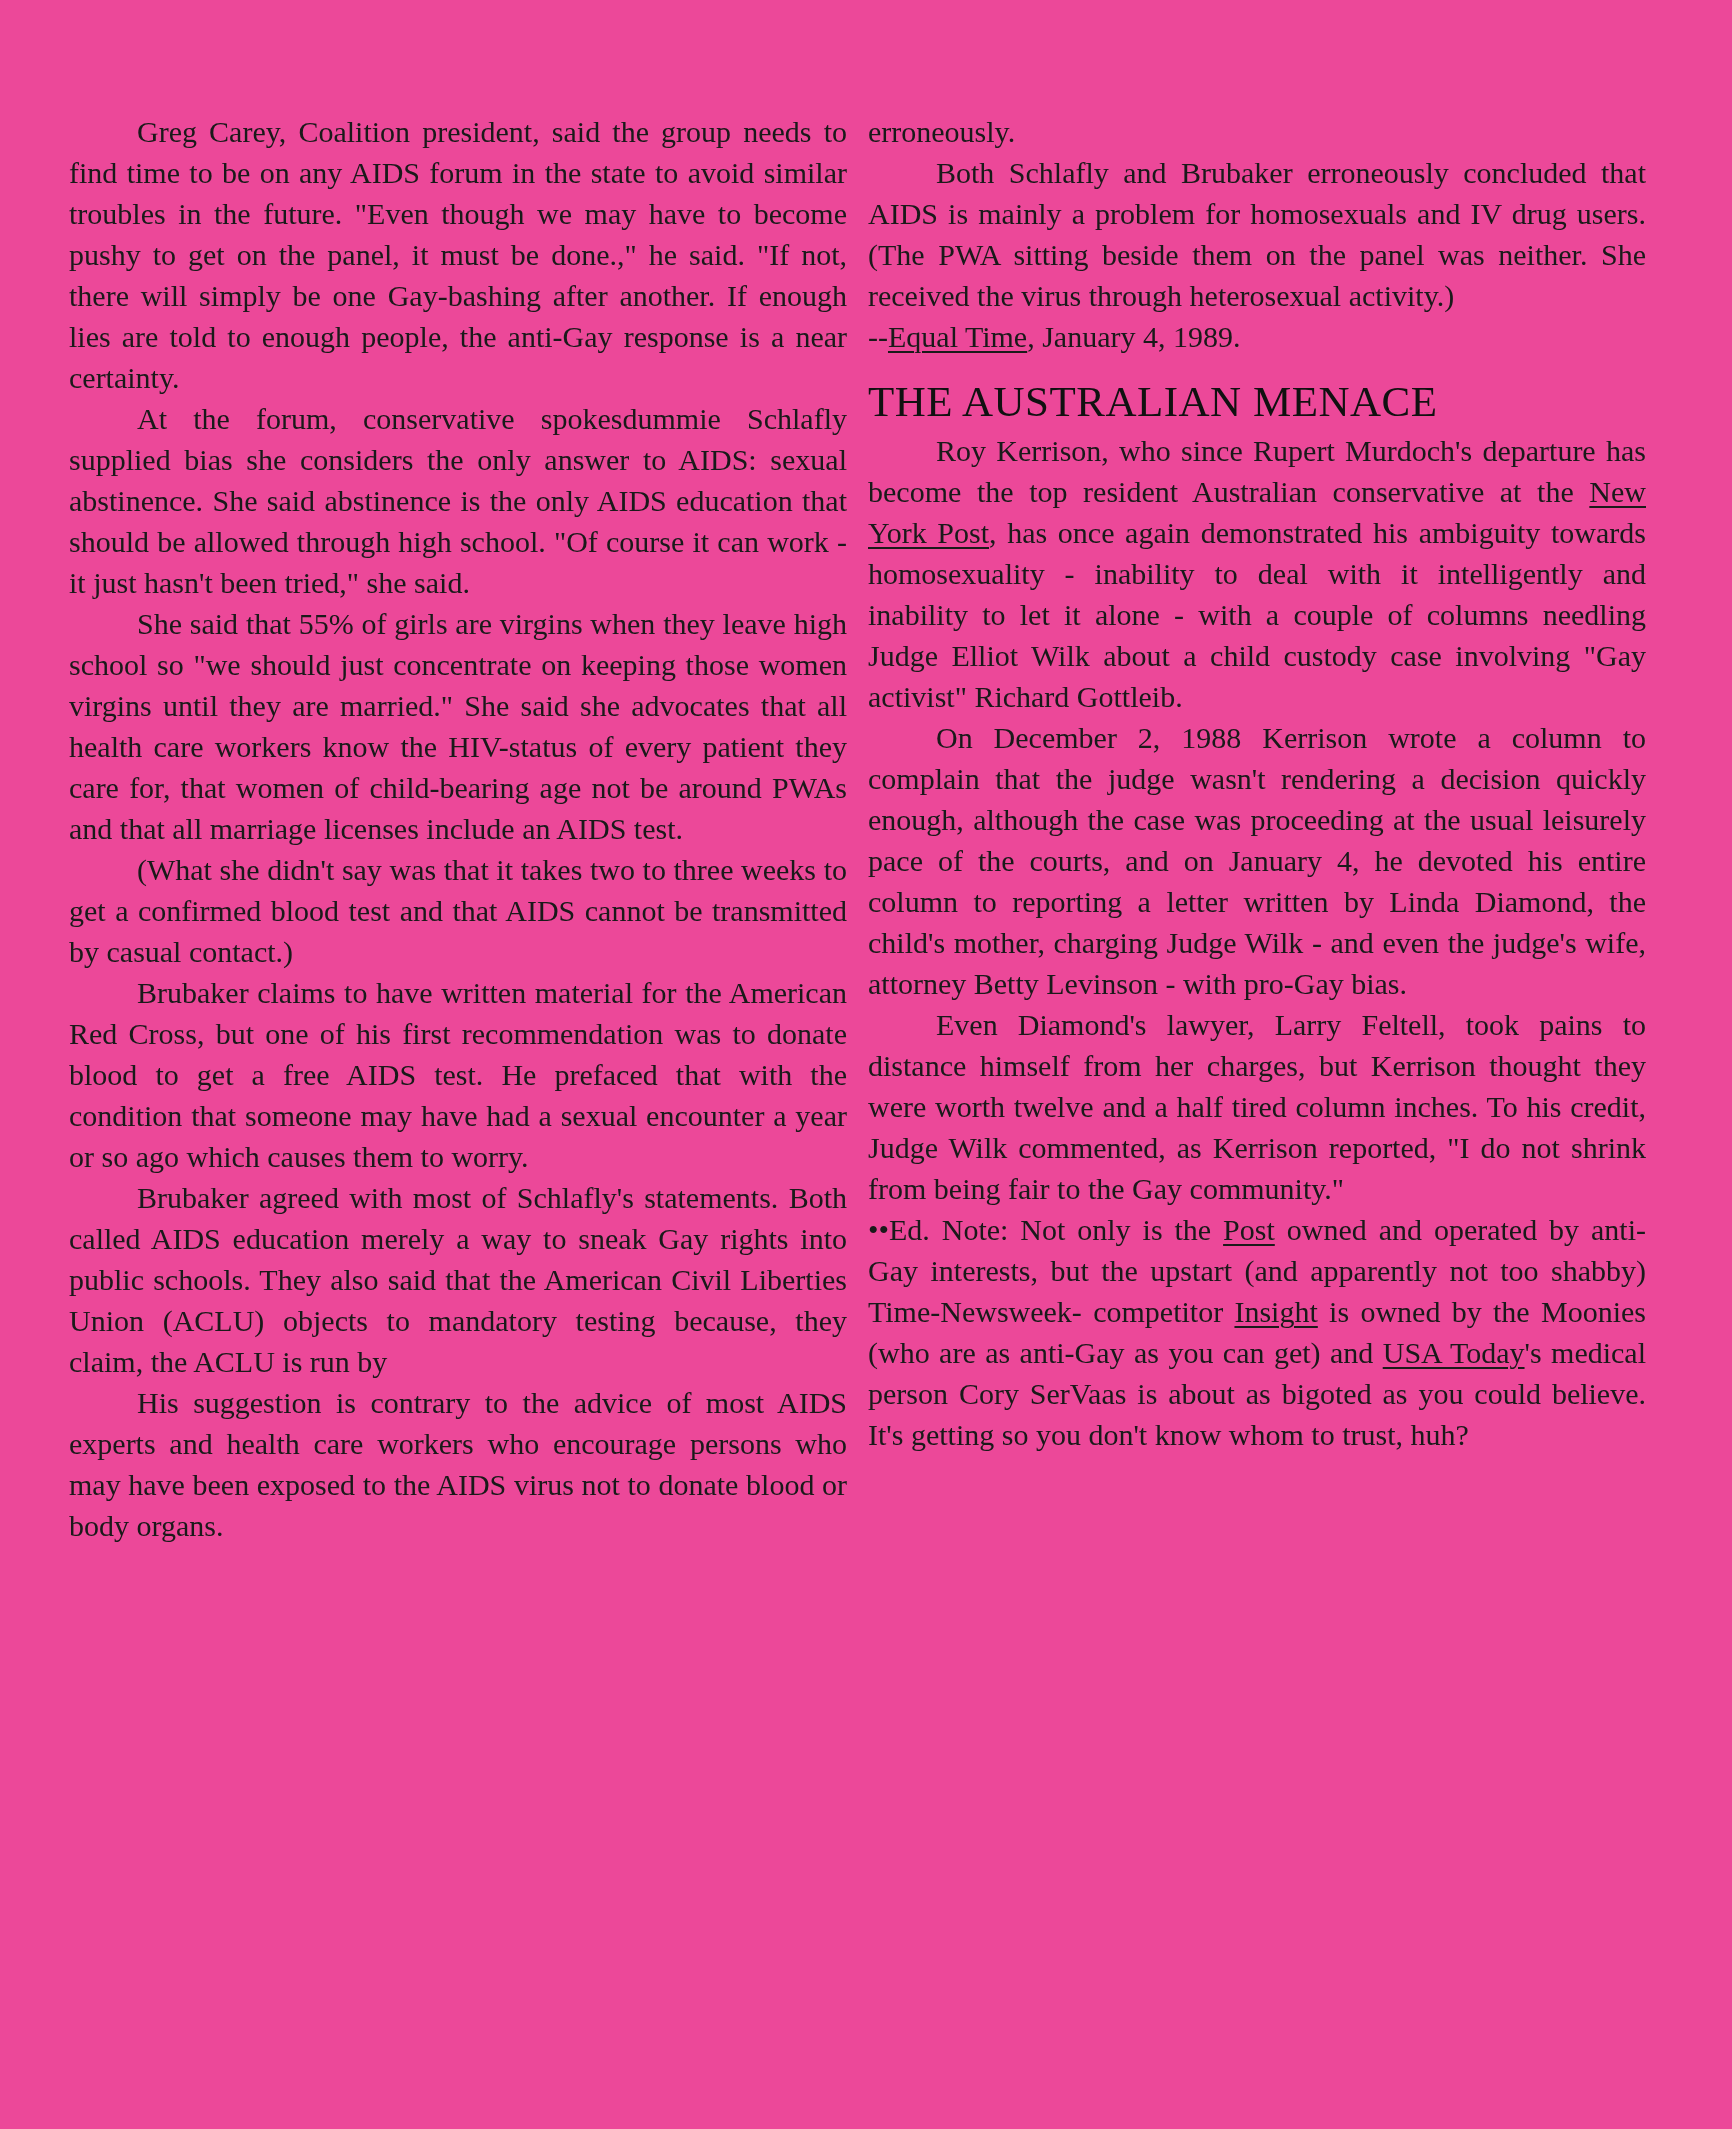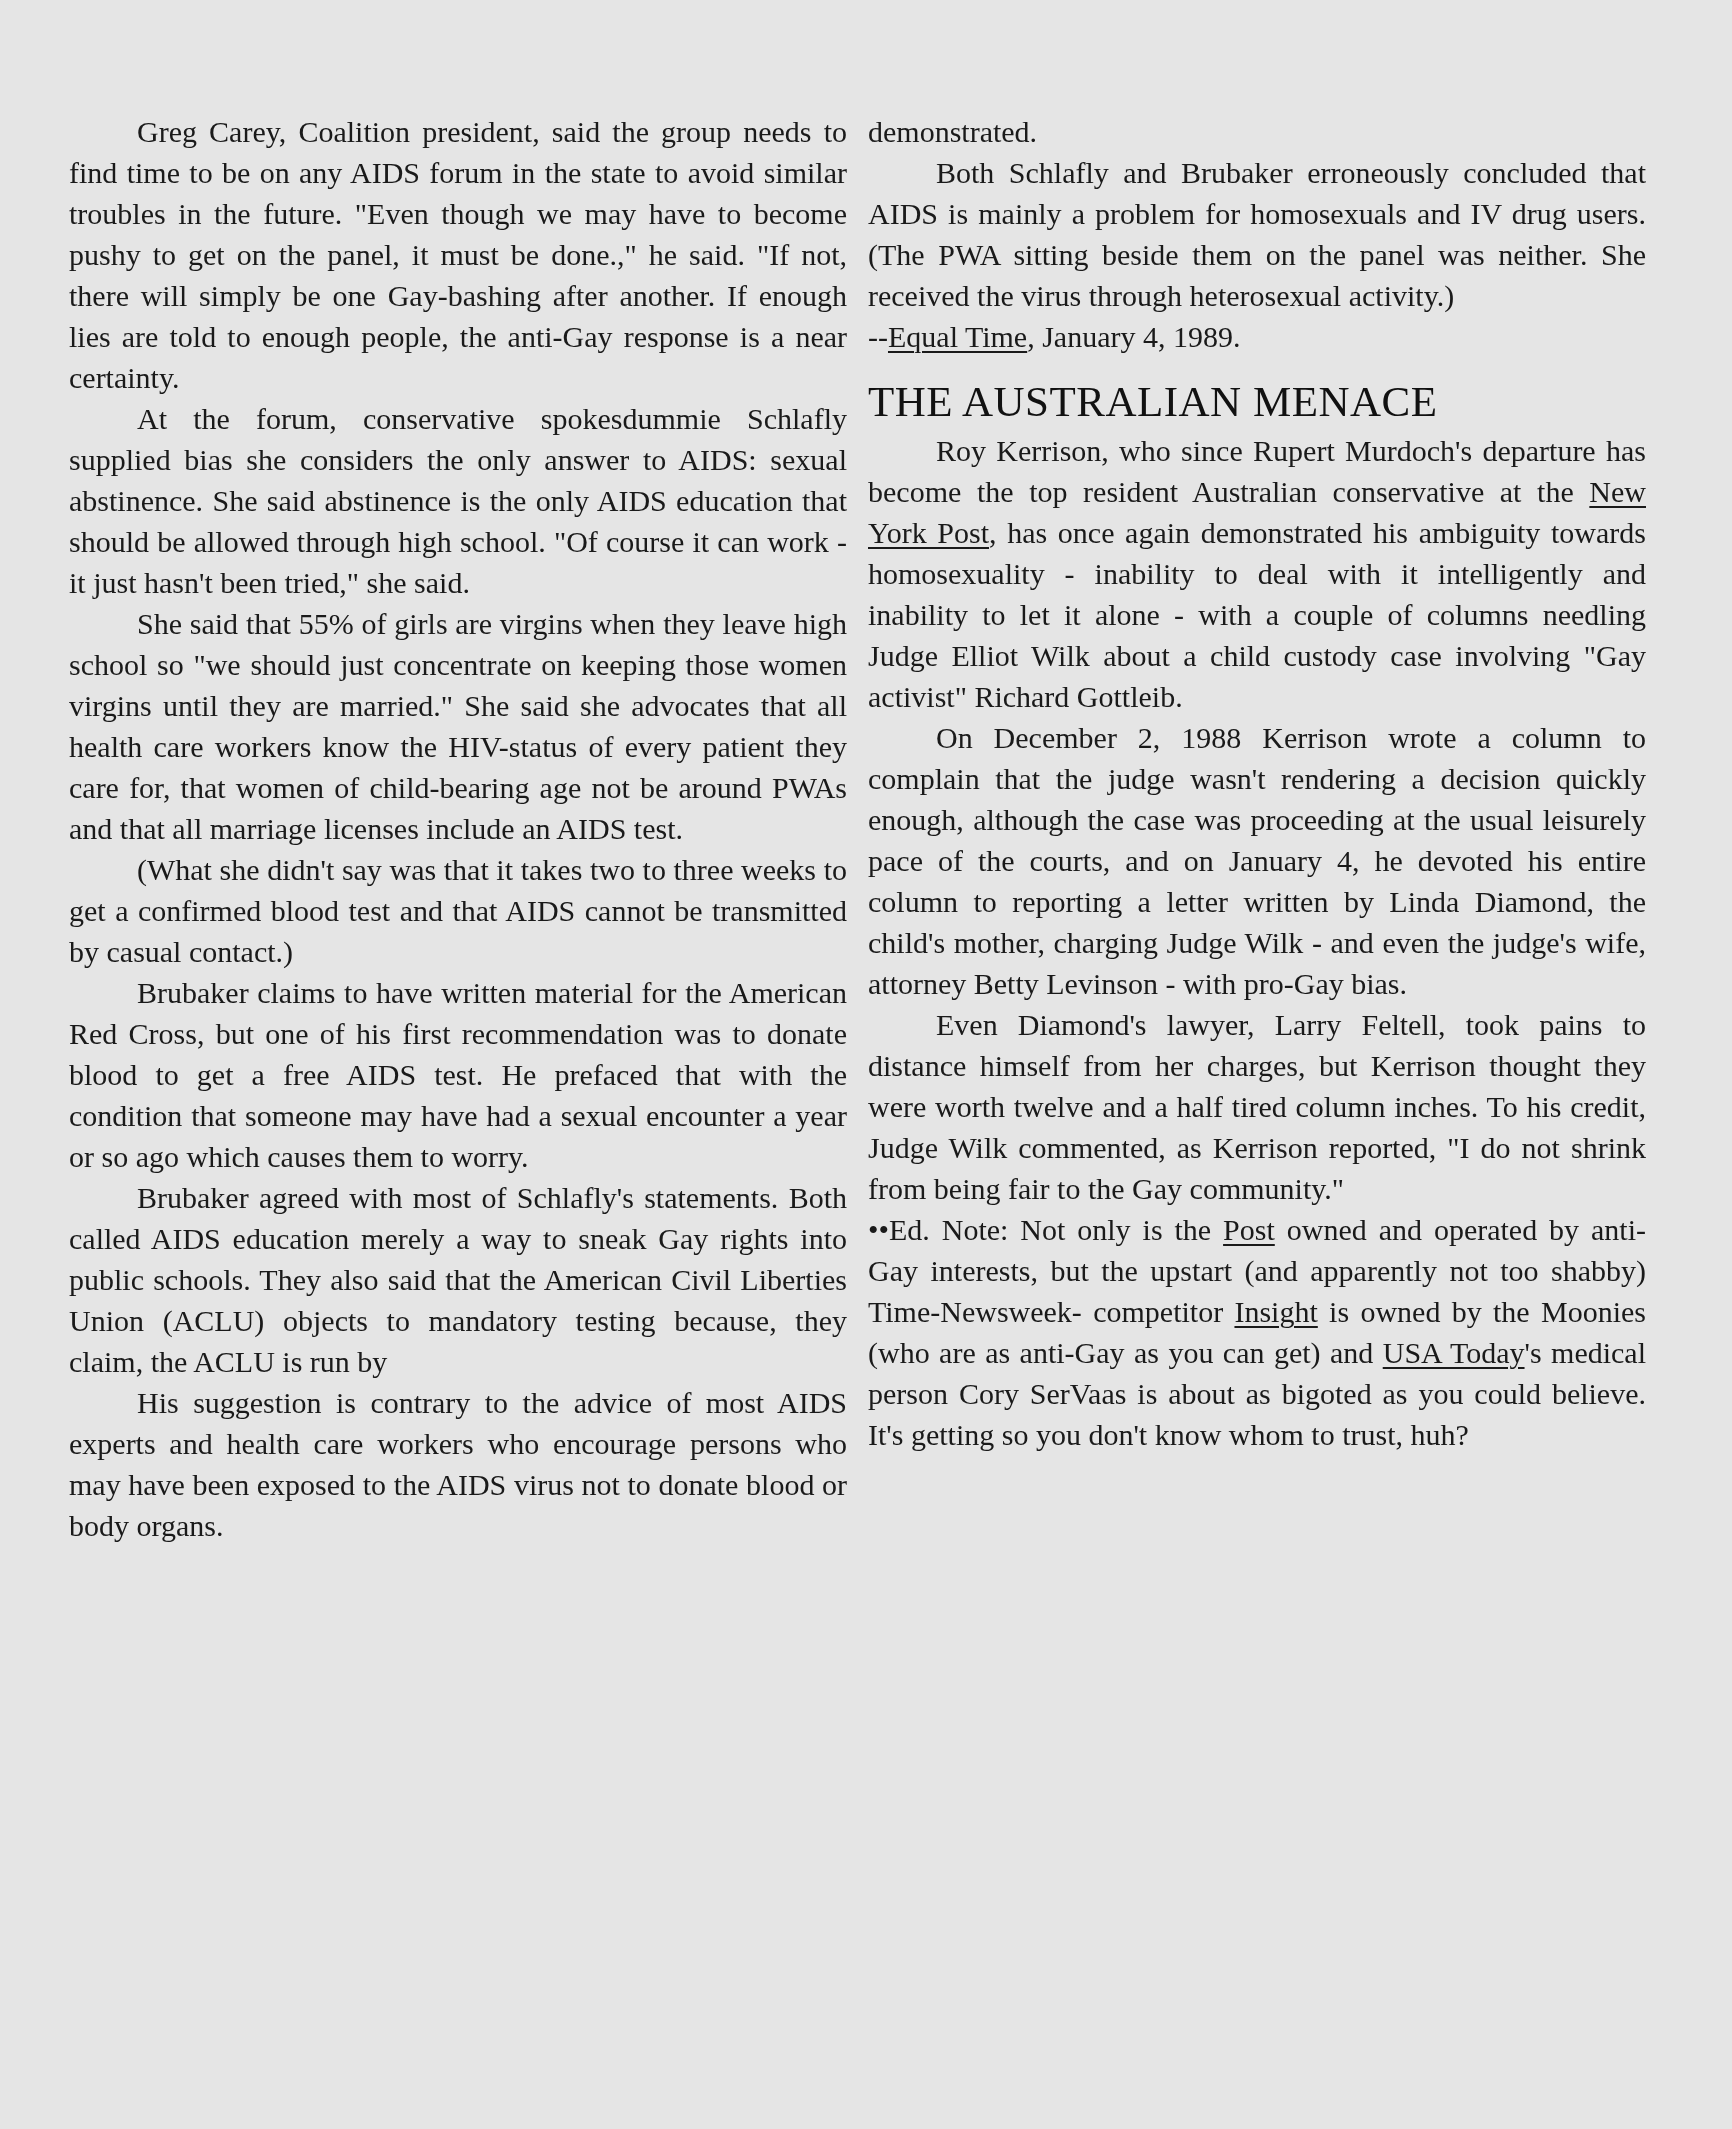--- a/index.html
+++ b/index.html
@@ -1,17 +1,17 @@
 <!DOCTYPE html>
 <html style="font-size:7.8px"><head>
 <meta charset="utf-8">
 <style>
   html, body { margin: 0; padding: 0; background: #ffffff; }
   body { width: 1733px; height: 2129px; position: relative; overflow: hidden; }
-  .page { position: absolute; left: 0; top: 0; width: 1733px; height: 2129px; background: #e5e5e5; }
+  .page { position: absolute; left: 0; top: 0; width: 1733px; height: 2129px; background: #ec4899; }
   .col { position: absolute; top: 111px; width: 778px; font-family: "Liberation Serif", serif; font-size: 30px; line-height: 41px; color: #1a1a1a; text-align: justify; }
   .col-left { left: 69px; }
   .col-right { left: 868px; width: 778px; }
   .col p { margin: 0; }
   .col p.indent { text-indent: 68px; }
   .col p.noindent { text-indent: 0; }
   .col p.left { text-align: left; }
   .heading { font-family: "Liberation Serif", serif; font-weight: normal; font-size: 43px; line-height: 49px; margin: 19.5px 0 4.9px 0; letter-spacing: 0.5px; color: #111; text-align: left; }
   u { text-decoration: underline; text-underline-offset: 3.9px; text-decoration-thickness: 1.9px; }
 </style>
@@ -24,21 +24,21 @@
     <p class="indent">Greg Carey, Coalition president, said the group needs to find time to be on any AIDS forum in the state to avoid similar troubles in the future. "Even though we may have to become pushy to get on the panel, it must be done.," he said. "If not, there will simply be one Gay-bashing after another. If enough lies are told to enough people, the anti-Gay response is a near certainty.</p>
     <p class="indent">At the forum, conservative spokesdummie Schlafly supplied bias she considers the only answer to AIDS: sexual abstinence. She said abstinence is the only AIDS education that should be allowed through high school. "Of course it can work - it just hasn't been tried," she said.</p>
     <p class="indent">She said that 55% of girls are virgins when they leave high school so "we should just concentrate on keeping those women virgins until they are married." She said she advocates that all health care workers know the HIV-status of every patient they care for, that women of child-bearing age not be around PWAs and that all marriage licenses include an AIDS test.</p>
     <p class="indent">(What she didn't say was that it takes two to three weeks to get a confirmed blood test and that AIDS cannot be transmitted by casual contact.)</p>
     <p class="indent">Brubaker claims to have written material for the American Red Cross, but one of his first recommendation was to donate blood to get a free AIDS test. He prefaced that with the condition that someone may have had a sexual encounter a year or so ago which causes them to worry.</p>
     <p class="indent">Brubaker agreed with most of Schlafly's statements. Both called AIDS education merely a way to sneak Gay rights into public schools. They also said that the American Civil Liberties Union (ACLU) objects to mandatory testing because, they claim, the ACLU is run by</p>
     <p class="indent">His suggestion is contrary to the advice of most AIDS experts and health care workers who encourage persons who may have been exposed to the AIDS virus not to donate blood or body organs.</p>
   </div>
 
   <div class="col col-right">
-    <p class="noindent left">demonstrated.</p>
+    <p class="noindent left">erroneously.</p>
     <p class="indent">Both Schlafly and Brubaker erroneously concluded that AIDS is mainly a problem for homosexuals and IV drug users. (The PWA sitting beside them on the panel was neither. She received the virus through heterosexual activity.)</p>
     <p class="noindent left"><span>--</span><u>Equal Time</u><span>, January 4, 1989.</span></p>
 
     <div class="heading">THE AUSTRALIAN MENACE</div>
 
     <p class="indent"><span>Roy Kerrison, who since Rupert Murdoch's departure has become the top resident Australian conservative at the </span><u>New York Post</u><span>, has once again demonstrated his ambiguity towards homosexuality - inability to deal with it intelligently and inability to let it alone - with a couple of columns needling Judge Elliot Wilk about a child custody case involving "Gay activist" Richard Gottleib.</span></p>
     <p class="indent">On December 2, 1988 Kerrison wrote a column to complain that the judge wasn't rendering a decision quickly enough, although the case was proceeding at the usual leisurely pace of the courts, and on January 4, he devoted his entire column to reporting a letter written by Linda Diamond, the child's mother, charging Judge Wilk - and even the judge's wife, attorney Betty Levinson - with pro-Gay bias.</p>
     <p class="indent">Even Diamond's lawyer, Larry Feltell, took pains to distance himself from her charges, but Kerrison thought they were worth twelve and a half tired column inches. To his credit, Judge Wilk commented, as Kerrison reported, "I do not shrink from being fair to the Gay community."</p>
     <p class="noindent"><span>••Ed. Note: Not only is the </span><u>Post</u><span> owned and operated by anti-Gay interests, but the upstart (and apparently not too shabby) Time-Newsweek- competitor </span><u>Insight</u><span> is owned by the Moonies (who are as anti-Gay as you can get) and </span><u>USA  Today</u><span>'s medical person Cory SerVaas is about as bigoted as you could believe. It's getting so you don't know whom to trust, huh?</span></p>
   </div>

